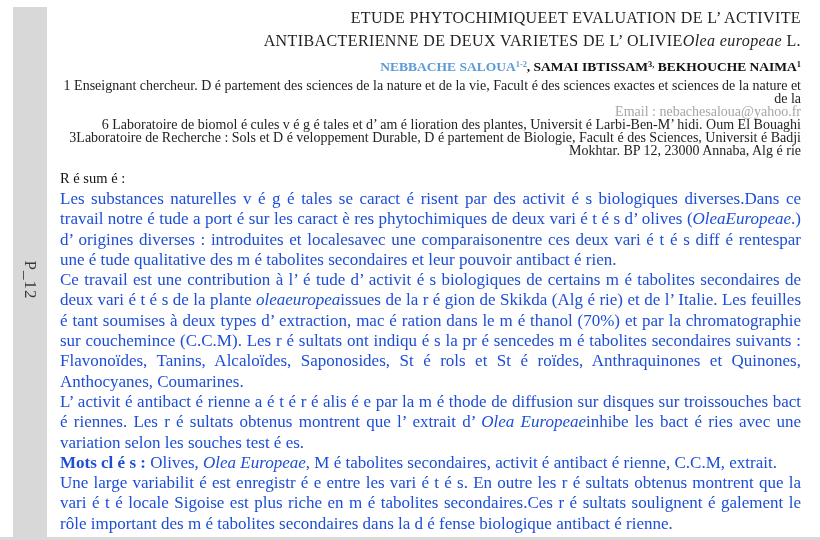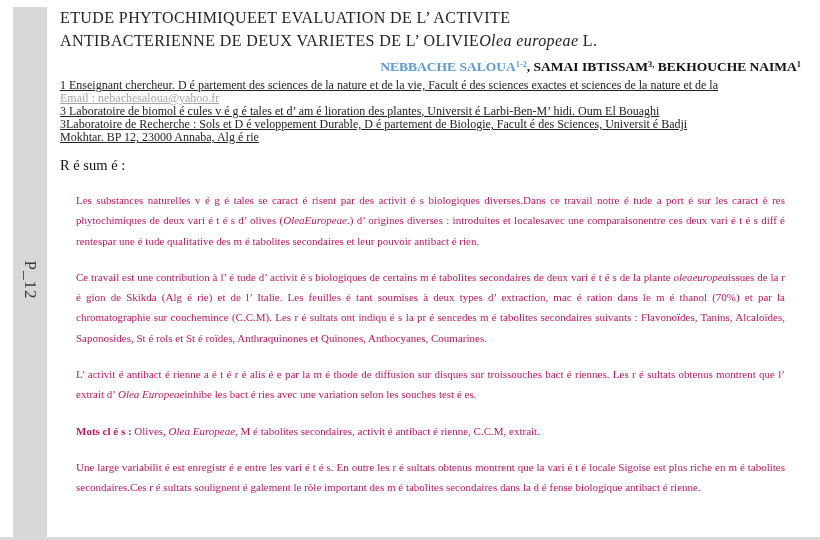--- a/index.html
+++ b/index.html
@@ -17,35 +17,35 @@
     position:absolute;left:50%;top:273px;
     transform:translate(-50%,-50%) rotate(90deg);
     font-size:17px;letter-spacing:1px;color:#3a3a3a;white-space:nowrap;
   }
   .bottom-strip{
     position:absolute;left:0;bottom:0;width:820px;height:3px;background:#d9d9d9;
   }
   .content{position:absolute;left:60px;top:6px;width:741px;}
   .title{
     margin:0 0 7px 0;font-size:16px;font-weight:normal;
-    text-align:left;line-height:23px;letter-spacing:0.4px;color:#222;
+    text-align:right;line-height:23px;letter-spacing:0.4px;color:#222;
   }
   .t-line{display:block;}
   .authors{
     text-align:right;font-size:13.5px;margin:3px 0 4px 0;color:#111;
   }
   .affil{
-    text-align:left;font-size:12px;line-height:13px;color:#222;text-decoration:underline;
+    text-align:right;font-size:14px;line-height:13px;color:#222;
   }
   .affil-email{color:#a6a6a6;}
   .resume-heading{
     font-size:14.5px;font-weight:normal;margin:13px 0 2px 0;color:#111;
   }
   p.bodytext{
-    margin:16px;font-size:11px;line-height:20.3px;text-align:justify;color:#be185d;
+    margin:0;font-size:17px;line-height:20.3px;text-align:justify;color:#1d4ed8;
   }
   .keywords{
     margin-top:12px;font-size:13.5px;color:#1c1c1c;
   }
   
   .run-i{font-style:italic;}
   .run-b{font-weight:bold;}
   .run-sup{font-size:0.62em;position:relative;top:-0.5em;}
   .run-blue{color:#5b9bd5;}
   .run-gray{color:#a6a6a6;}
@@ -63,21 +63,21 @@
 
     <h1 class="title">
       <span class="t-line">ETUDE PHYTOCHIMIQUEET EVALUATION DE L’ ACTIVITE</span>
       <span class="t-line"><span>ANTIBACTERIENNE DE DEUX VARIETES DE L’ OLIVIE</span><span class="run-i">Olea europeae</span><span> L.</span></span>
     </h1>
 
     <div class="authors"><span class="run-blue run-b">NEBBACHE SALOUA</span><span class="run-blue run-b run-sup">1-2</span><span class="run-b">, </span><span class="run-b">SAMAI IBTISSAM</span><span class="run-b run-sup">3,</span><span class="run-b"> BEKHOUCHE NAIMA</span><span class="run-b run-sup">1</span></div>
 
     <div class="affil"><span>1 Enseignant chercheur. D é partement des sciences de la nature et de la vie, Facult é des sciences exactes et sciences de la nature et de la</span></div>
     <div class="affil affil-email"><span class="run-gray">Email : nebachesaloua@yahoo.fr</span></div>
-    <div class="affil"><span>3 Laboratoire de biomol é cules v é g é tales et d’ am é lioration des plantes, Universit é Larbi-Ben-M’ hidi. Oum El Bouaghi</span></div>
+    <div class="affil"><span>6 Laboratoire de biomol é cules v é g é tales et d’ am é lioration des plantes, Universit é Larbi-Ben-M’ hidi. Oum El Bouaghi</span></div>
     <div class="affil"><span>3Laboratoire de Recherche : Sols et D é veloppement Durable, D é partement de Biologie, Facult é des Sciences, Universit é Badji</span></div>
     <div class="affil"><span>Mokhtar. BP 12, 23000 Annaba, Alg é rie</span></div>
 
     <h2 class="resume-heading">R é sum é :</h2>
 
     <p class="bodytext"><span>Les substances naturelles v é g é tales se caract é risent par des activit é s biologiques diverses.Dans ce travail notre é tude a port é sur les caract è res phytochimiques de deux vari é t é s d’ olives (</span><span class="run-i">OleaEuropeae</span><span>.) d’ origines diverses : introduites et localesavec une comparaisonentre ces deux vari é t é s diff é rentespar une é tude qualitative des m é tabolites secondaires et leur pouvoir antibact é rien.</span></p>
     <p class="bodytext"><span>Ce travail est une contribution à l’ é tude d’ activit é s biologiques de certains m é tabolites secondaires de deux vari é t é s de la plante </span><span class="run-i">oleaeuropea</span><span>issues de la r é gion de Skikda (Alg é rie) et de l’ Italie. Les feuilles é tant soumises à deux types d’ extraction, mac é ration dans le m é thanol (70%) et par la chromatographie sur couchemince (C.C.M). Les r é sultats ont indiqu é s la pr é sencedes m é tabolites secondaires suivants : Flavonoïdes, Tanins, Alcaloïdes, Saponosides, St é rols et St é roïdes, Anthraquinones et Quinones, Anthocyanes, Coumarines.</span></p>
     <p class="bodytext"><span>L’ activit é antibact é rienne a é t é r é alis é e par la m é thode de diffusion sur disques sur troissouches bact é riennes. Les r é sultats obtenus montrent que l’ extrait d’ </span><span class="run-i">Olea Europeae</span><span>inhibe les bact é ries avec une variation selon les souches test é es.</span></p>
     <p class="bodytext keywords"><span class="run-b">Mots cl é s : </span><span>Olives, </span><span class="run-i">Olea Europeae</span><span>, M é tabolites secondaires, activit é antibact é rienne, C.C.M, extrait.</span></p>
 

